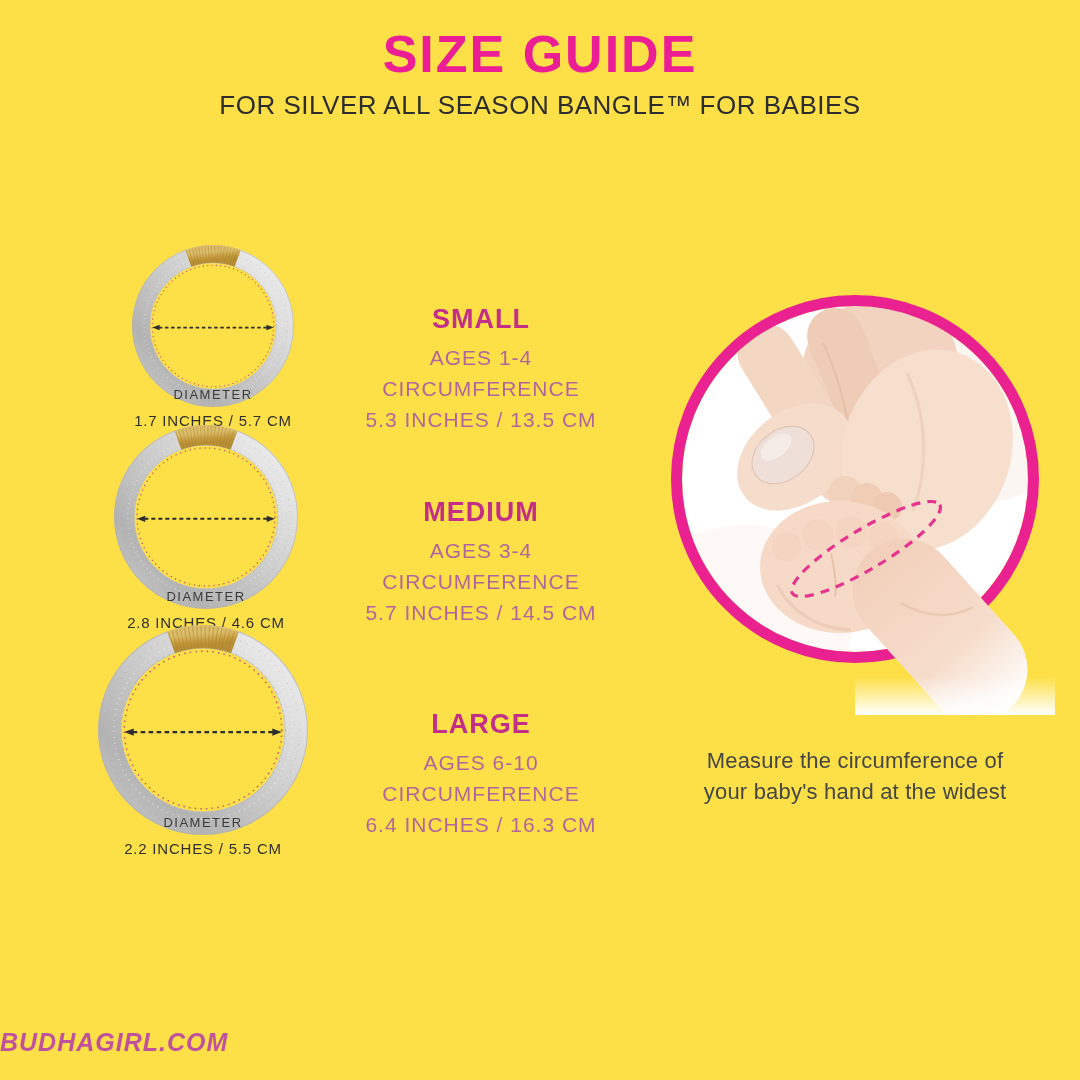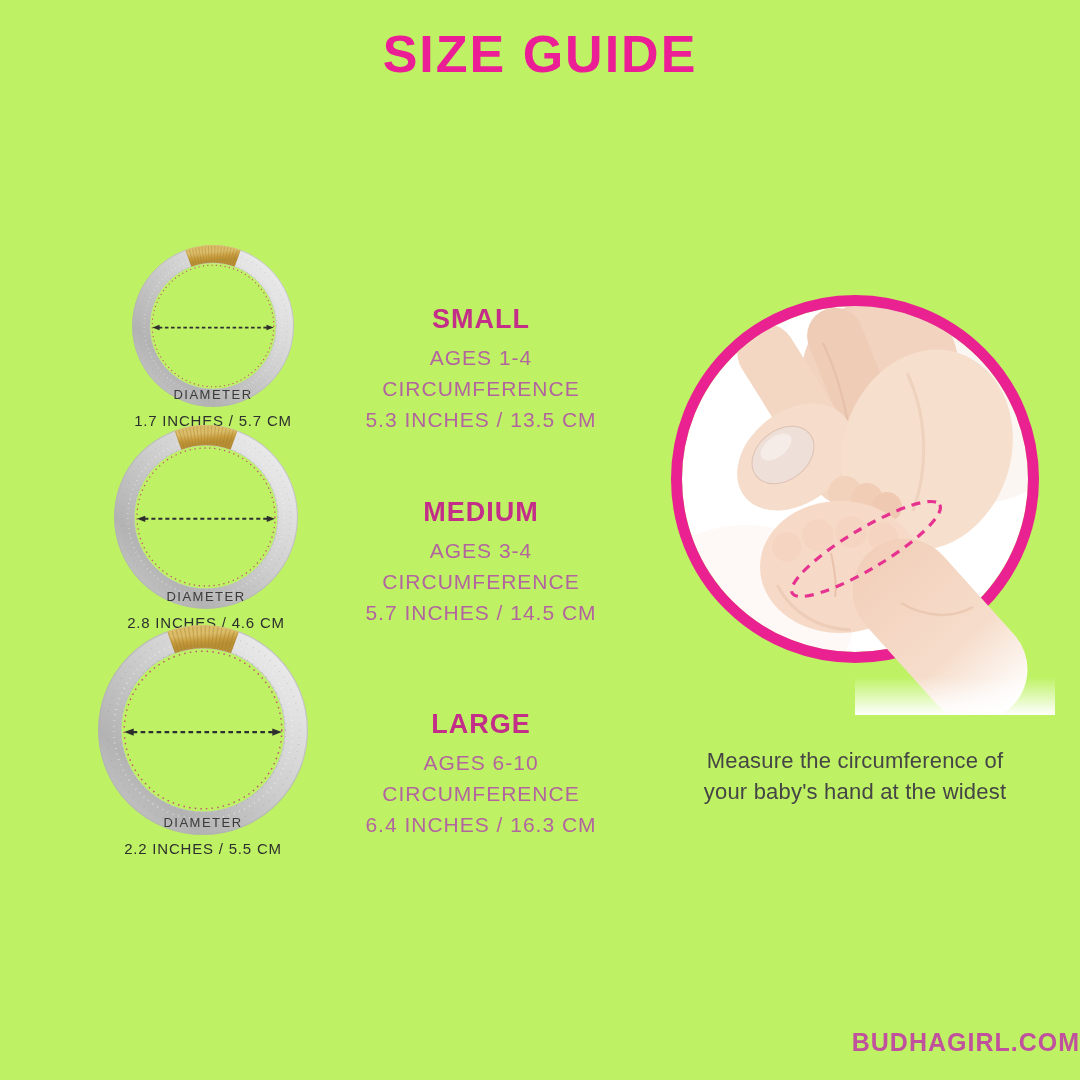--- a/index.html
+++ b/index.html
@@ -9,21 +9,21 @@
     --ring-pink:#EA2190;
     --text-dark:#2D2D2D;
     --note-gray:#454545;
     --footer-pink:#C0529D;
   }
   *{margin:0;padding:0;box-sizing:border-box;}
   html,body{background:#fff;}
   .canvas{
     position:relative;
     width:1080px;height:1080px;
-    background:#bef264;
+    background:#fde047;
     font-family:"Liberation Sans", sans-serif;
     overflow:hidden;
     padding-left:43px;
   }
   .title{
     position:absolute;top:24px;left:0;right:0;
     text-align:center;
     font-size:52px;font-weight:700;letter-spacing:2px;
     color:var(--hot-pink);
   }
@@ -70,23 +70,24 @@
   .photo-wrap svg{display:block;width:100%;height:100%;}
   .measure-note{
     position:absolute;left:665px;top:697px;width:380px;
     text-align:center;
     font-size:22px;line-height:31px;letter-spacing:.2px;
     color:var(--note-gray);
     margin-top:48px;
   }
   .footer{
     position:absolute;top:1028px;left:0;right:0;
-    text-align:right;
+    text-align:left;
     font-size:25px;font-weight:700;letter-spacing:1px;
     color:var(--footer-pink);
+    font-style:italic;
   }
 </style>
 </head>
 <body>
 
 <div class="canvas">
 
   <svg width="0" height="0" style="position:absolute" aria-hidden="true">
     <defs>
       <linearGradient id="silverGrad" x1="1" y1="0" x2="0" y2="1">
@@ -106,20 +107,21 @@
         <stop offset="1" stop-color="#ffffff"></stop>
       </linearGradient>
       <linearGradient id="fadeGrad" x1="0" y1="0" x2="0" y2="1">
         <stop offset="0" stop-color="#ffffff" stop-opacity="0"></stop>
         <stop offset="1" stop-color="#ffffff"></stop>
       </linearGradient>
     </defs>
   </svg>
 
   <div class="title">SIZE GUIDE</div>
+  <div class="subtitle">FOR SILVER ALL SEASON BANGLE™ FOR BABIES</div>
 
   <div class="bangle" style="left:132px;top:245px;width:162px;height:162px">
     <svg viewBox="0 0 100 100">
       <circle cx="50" cy="50" r="44.4" fill="none" stroke="url(#silverGrad)" stroke-width="11"></circle>
       <circle cx="50" cy="50" r="49.7" fill="none" stroke="#b0b0b0" stroke-width="0.6" opacity="0.6"></circle>
       <circle cx="50" cy="50" r="39" fill="none" stroke="#c2c2c2" stroke-width="0.5" opacity="0.7"></circle>
       <circle cx="50" cy="50" r="46" fill="none" stroke="#8f8f8f" stroke-width="0.8" stroke-dasharray="0.3 3.1" opacity="0.35"></circle>
       <circle cx="50" cy="50" r="42.5" fill="none" stroke="#ffffff" stroke-width="1" stroke-dasharray="0.3 2.4" opacity="0.6"></circle>
       <path d="M 34.8 8.28 A 44.4 44.4 0 0 1 65.2 8.28" fill="none" stroke="url(#goldGrad)" stroke-width="11"></path>
       <path d="M 34.8 8.28 A 44.4 44.4 0 0 1 65.2 8.28" fill="none" stroke="#9d7a28" stroke-width="10" stroke-dasharray="0.6 1.2" opacity="0.35"></path>

